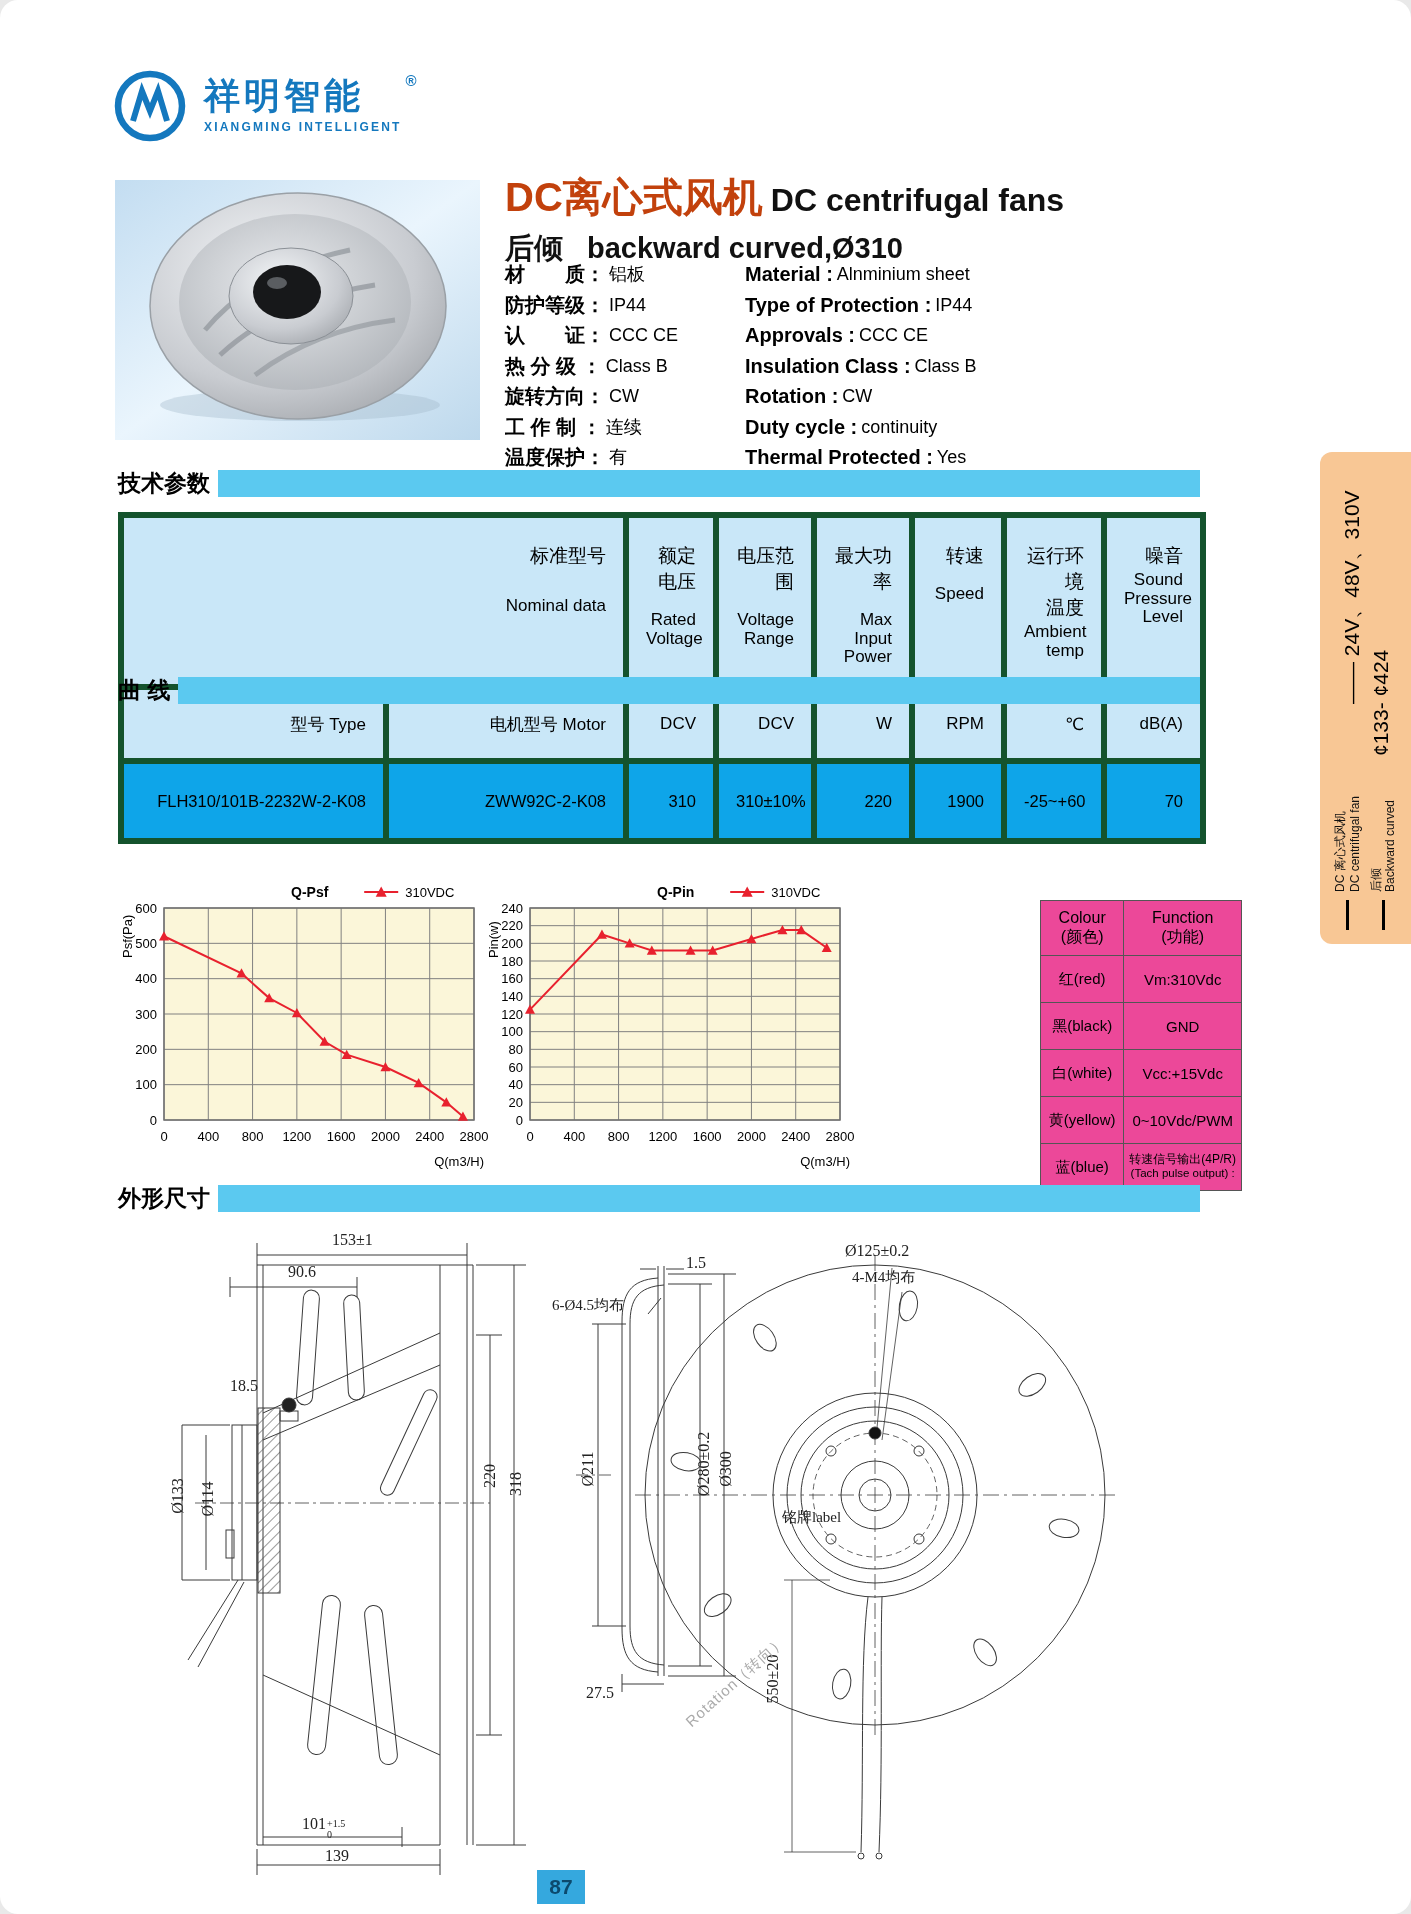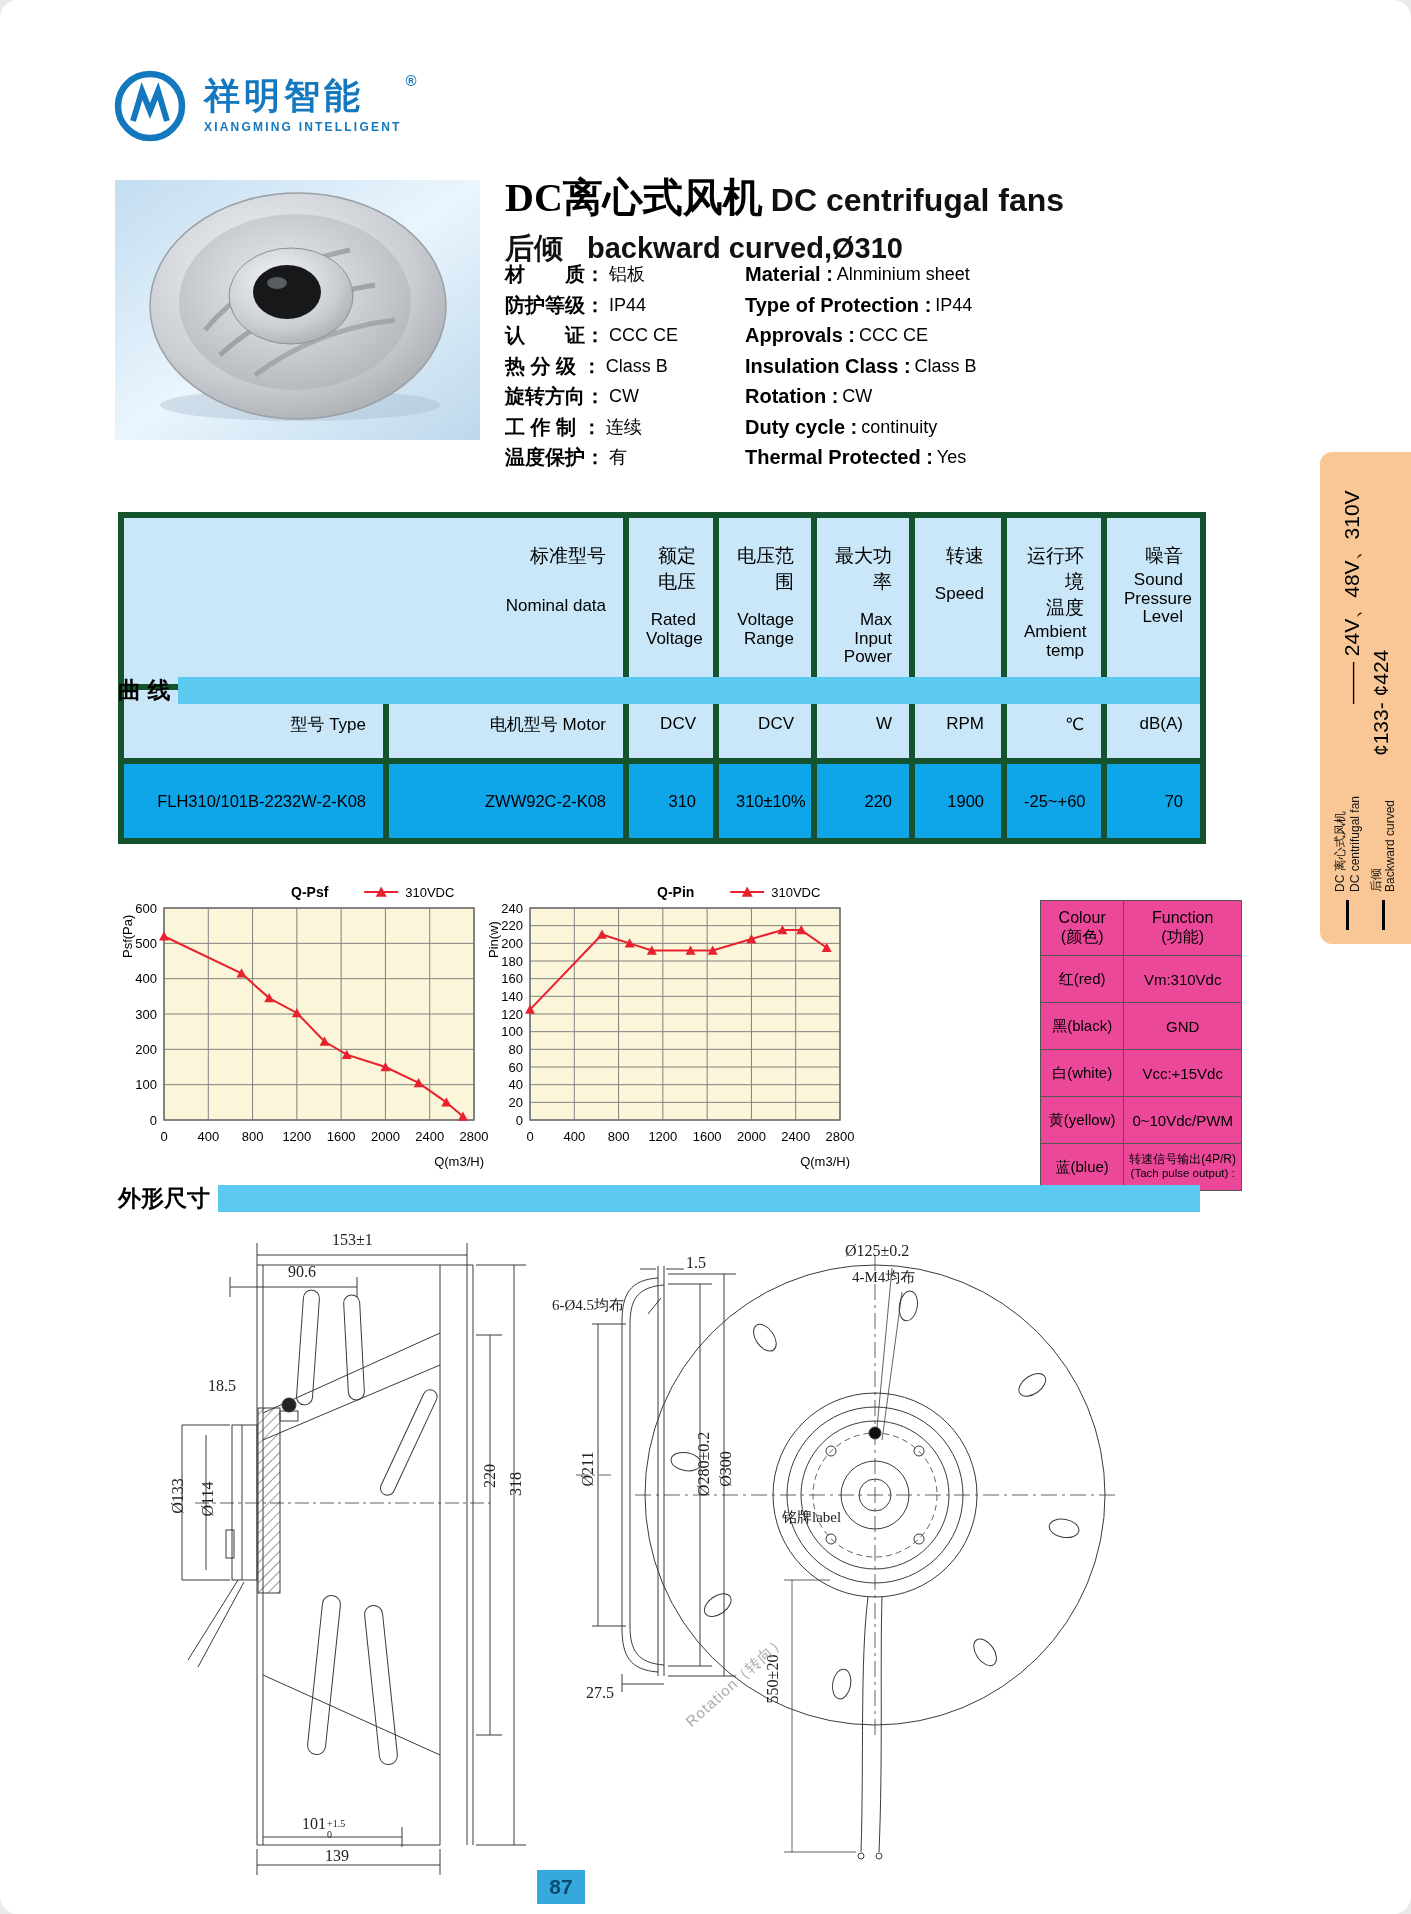--- a/index.html
+++ b/index.html
@@ -11,21 +11,21 @@
   .logo{left:110px;top:66px;display:flex;align-items:center;gap:14px;}
   .logo-reg{font-size:15px;color:#1478BE;vertical-align:top;position:relative;top:-26px;left:-10px;font-weight:bold;}
   .brand-cn{font-size:36px;font-weight:bold;color:#1478BE;letter-spacing:4px;line-height:1;}
   .brand-en{font-size:12px;font-weight:bold;color:#1478BE;letter-spacing:2.2px;margin-top:6px;}
 
   
   .photo{left:115px;top:180px;width:365px;height:260px;}
 
   
   .titleblock{left:505px;top:170px;width:560px;}
-  .title-cn{font-size:40px;font-weight:bold;color:#000000;font-family:Liberation Serif, serif;}
+  .title-cn{font-size:40px;font-weight:bold;color:#c2410c;}
   .title-en{font-size:32px;font-weight:600;color:#111;margin-left:8px;}
   .subtitle{margin-top:4px;font-size:29px;font-weight:bold;color:#111;}
   .subtitle .sub-en{margin-left:24px;}
 
   
   .specs-cn{left:505px;top:262px;width:230px;}
   .specs-en{left:745px;top:262px;width:330px;}
   .spec-row{display:flex;margin-bottom:6.5px;line-height:1.2;}
   .spec-label{font-weight:bold;font-size:20px;white-space:nowrap;}
   .spec-value{font-size:18px;margin-left:4px;white-space:nowrap;padding-top:2px;}
@@ -206,20 +206,24 @@
     <div class="spec-row">
         <span class="spec-label">Duty cycle :</span>
         <span class="spec-value">continuity</span>
       </div>
     <div class="spec-row">
         <span class="spec-label">Thermal Protected :</span>
         <span class="spec-value">Yes</span>
       </div>
   </div>
 
+  <div class="abs section sec-tech">
+    <span class="label">技术参数</span>
+    <span class="bar"></span>
+  </div>
 
   <table class="abs spec-table">
     <colgroup>
       <col style="width:265px">
         <col style="width:240px">
         <col style="width:90px">
         <col style="width:98px">
       <col style="width:98px">
         <col style="width:92px">
         <col style="width:100px">
@@ -505,21 +509,21 @@
         <line x1="336" y1="610" x2="386" y2="610"></line>
 
       <line x1="123" y1="602" x2="262" y2="602"></line>
         <line x1="262" y1="592" x2="262" y2="612"></line>
       <line x1="117" y1="630" x2="300" y2="630"></line>
         <line x1="117" y1="614" x2="117" y2="640"></line>
         <line x1="300" y1="614" x2="300" y2="640"></line>
     </svg>
     <span class="dlabel" style="left:192px;top:-4px;">153±1</span>
     <span class="dlabel" style="left:148px;top:28px;">90.6</span>
-    <span class="dlabel" style="left:68px;top:142px;">18.5</span>
+    <span class="dlabel" style="left:90px;top:142px;">18.5</span>
     <span class="vlabel" style="left:8px;top:252px;width:60px;">Ø133</span>
     <span class="vlabel" style="left:38px;top:255px;width:60px;">Ø114</span>
     <span class="vlabel" style="left:328px;top:232px;width:44px;">220</span>
     <span class="vlabel" style="left:354px;top:240px;width:44px;">318</span>
     <span class="dlabel" style="left:162px;top:580px;"><span>101</span><span class="tol">
           <span>+1.5</span>
           <span>0</span>
         </span></span>
     <span class="dlabel" style="left:185px;top:612px;">139</span>
   </div>

